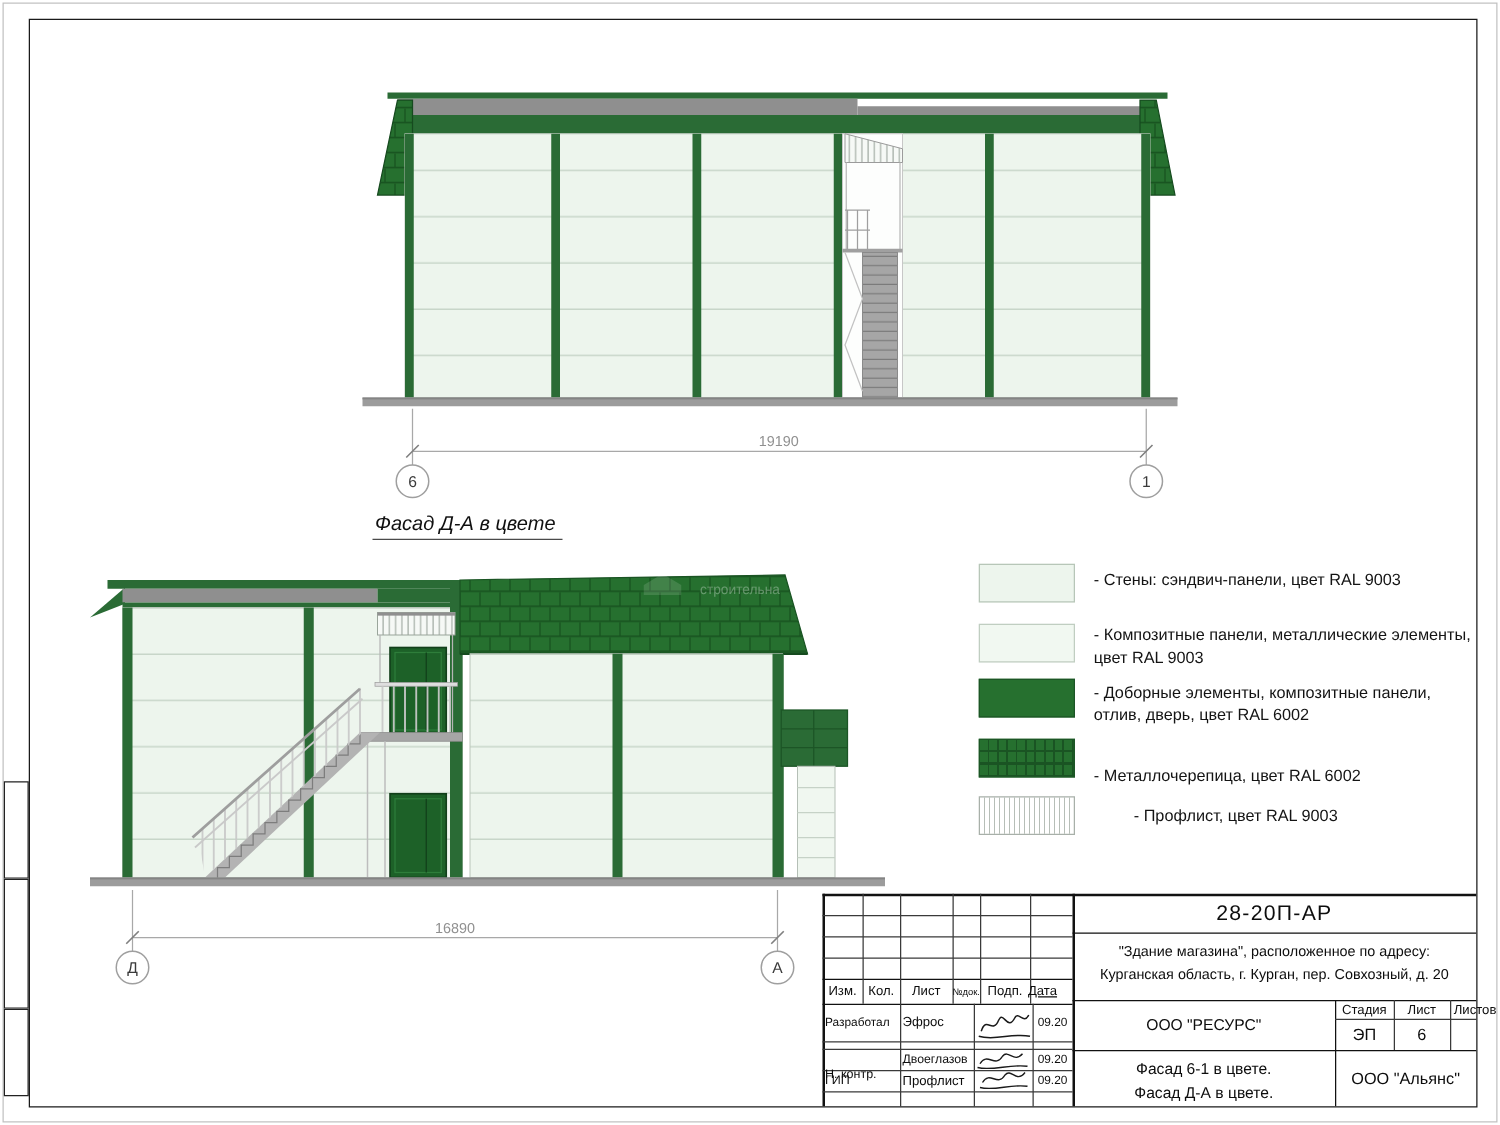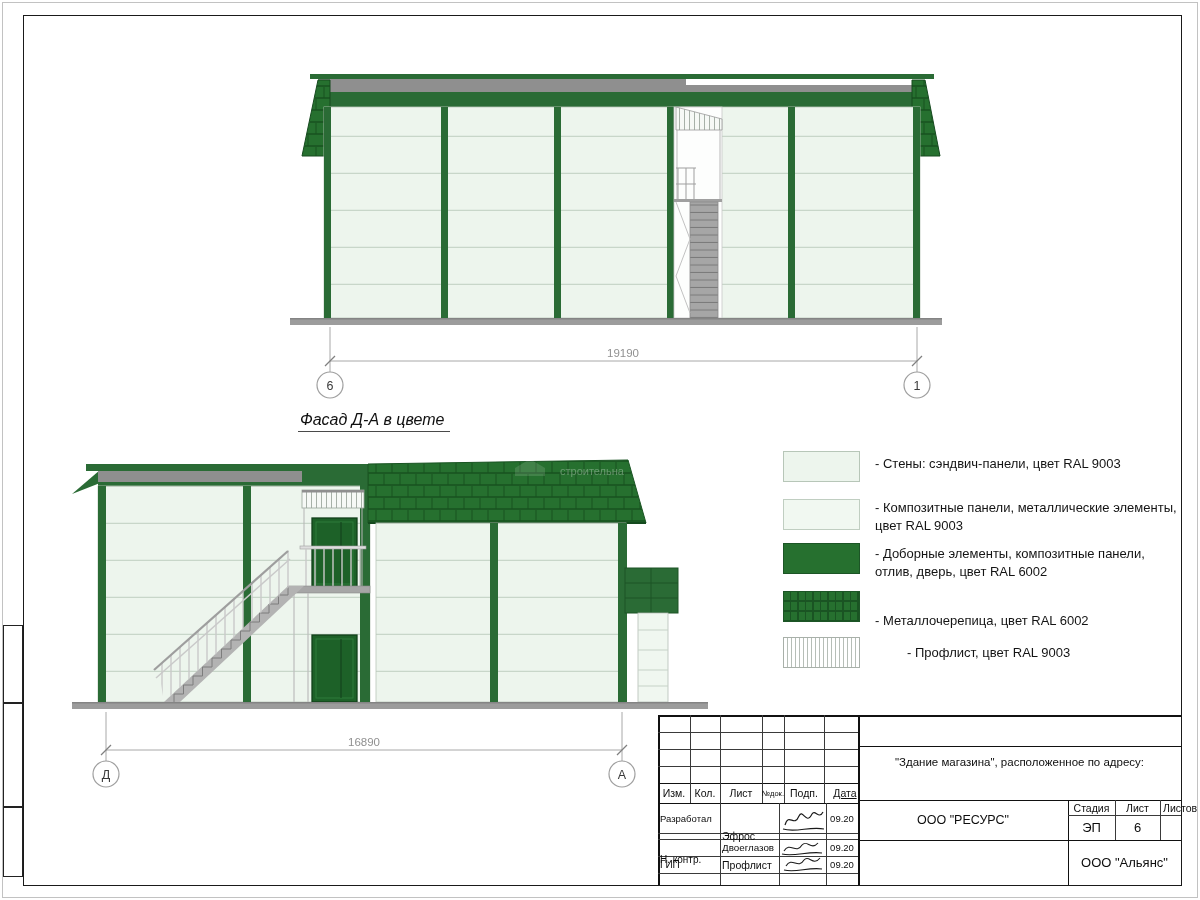--- a/index.html
+++ b/index.html
@@ -239,46 +239,52 @@
     <div class="tbl" style="left:410px;top:85px;width:1.4px;height:85px;"></div>
     <div class="tbl thin" style="left:457px;top:85px;width:1px;height:40px;"></div>
     <div class="tbl thin" style="left:502px;top:85px;width:1px;height:40px;"></div>
     <div class="tbl thin" style="left:410px;top:100px;width:113px;height:1px;"></div>
 
     <div class="tbc" style="left:0;top:68px;width:32px;height:20px;font-size:10.5px;">Изм.</div>
     <div class="tbc" style="left:32px;top:68px;width:30px;height:20px;font-size:10.5px;">Кол.</div>
     <div class="tbc" style="left:62px;top:68px;width:42px;height:20px;font-size:10.5px;">Лист</div>
     <div class="tbc" style="left:104px;top:68px;width:22px;height:20px;font-size:7.5px;">№док.</div>
     <div class="tbc" style="left:126px;top:68px;width:40px;height:20px;font-size:10.5px;">Подп.</div>
-    <div class="tbc" style="left:170px;top:68px;width:34px;height:20px;font-size:10.5px;text-decoration:underline;">Дата</div>
+    <div class="tbc" style="left:159px;top:68px;width:34px;height:20px;font-size:10.5px;text-decoration:underline;">Дата</div>
 
     <div class="tbc" style="left:2px;top:88px;width:60px;height:30px;font-size:9.5px;justify-content:flex-start;">Разработал</div>
-    <div class="tbc" style="left:64px;top:88px;width:56px;height:30px;font-size:10.5px;justify-content:flex-start;margin-top:18px;">Эфрос</div>
+    <div class="tbc" style="left:64px;top:88px;width:56px;height:30px;font-size:10.5px;justify-content:flex-start;">Эфрос</div>
     <div class="tbc" style="left:168px;top:88px;width:32px;height:30px;font-size:9.5px;">09.20</div>
     <div class="tbc" style="left:2px;top:136px;width:60px;height:17px;font-size:10px;justify-content:flex-start;">Н. контр.</div>
     <div class="tbc" style="left:64px;top:124px;width:58px;height:17px;font-size:9.8px;justify-content:flex-start;">Двоеглазов</div>
     <div class="tbc" style="left:168px;top:124px;width:32px;height:17px;font-size:9.5px;">09.20</div>
     <div class="tbc" style="left:2px;top:141px;width:60px;height:17px;font-size:10px;justify-content:flex-start;">ГИП</div>
     <div class="tbc" style="left:64px;top:141px;width:58px;height:17px;font-size:10.5px;justify-content:flex-start;">Профлист</div>
     <div class="tbc" style="left:168px;top:141px;width:32px;height:17px;font-size:9.5px;">09.20</div>
 
     <svg class="abs" style="left:122px;top:89px;" width="46" height="29" viewBox="0 0 46 29">
       <path d="M5,21 C9,8 14,24 19,12 C23,4 26,22 32,10 C35,5 39,16 43,8 M3,25 C16,29 30,22 44,25" fill="none" stroke="#1a1a1a" stroke-width="1.2"></path>
     </svg>
     <svg class="abs" style="left:122px;top:124px;" width="46" height="34" viewBox="0 0 46 34">
       <path d="M4,12 C10,2 16,16 22,6 C27,0 31,12 38,4 M2,15 C14,18 28,12 42,14" fill="none" stroke="#1a1a1a" stroke-width="1.1"></path>
       <path d="M6,27 C12,17 18,31 24,21 C29,15 33,28 40,19 M4,31 C16,34 28,28 42,30" fill="none" stroke="#1a1a1a" stroke-width="1.1"></path>
     </svg>
 
+    <div class="tbc" style="left:200px;top:0;width:323px;height:31px;font-size:17px;letter-spacing:1px;">28-20П-АР</div>
     <div class="abs" style="left:204px;top:38px;width:315px;text-align:center;font-size:11.5px;line-height:1.6;color:#0d0d0d;">
       <div>"Здание магазина", расположенное по адресу:</div>
+      <div>Курганская область, г. Курган, пер. Совхозный, д. 20</div>
     </div>
     <div class="tbc" style="left:200px;top:85px;width:210px;height:40px;font-size:12.5px;">ООО "РЕСУРС"</div>
     <div class="tbc" style="left:410px;top:85px;width:47px;height:15px;font-size:10.5px;">Стадия</div>
     <div class="tbc" style="left:457px;top:85px;width:45px;height:15px;font-size:10.5px;">Лист</div>
     <div class="tbc" style="left:502px;top:85px;width:44px;height:15px;font-size:10.5px;justify-content:flex-start;padding-left:3px;">Листов</div>
     <div class="tbc" style="left:410px;top:100px;width:47px;height:25px;font-size:13px;">ЭП</div>
     <div class="tbc" style="left:457px;top:100px;width:45px;height:25px;font-size:13px;">6</div>
+    <div class="abs" style="left:204px;top:131px;width:202px;text-align:center;font-size:12.5px;line-height:1.55;color:#0d0d0d;">
+      <div>Фасад 6-1 в цвете.</div>
+      <div>Фасад Д-А в цвете.</div>
+    </div>
     <div class="tbc" style="left:410px;top:125px;width:113px;height:45px;font-size:13px;">ООО "Альянс"</div>
   </div>
 
   <div class="abs" id="frame"></div>
 </div>
 
 </body></html>

